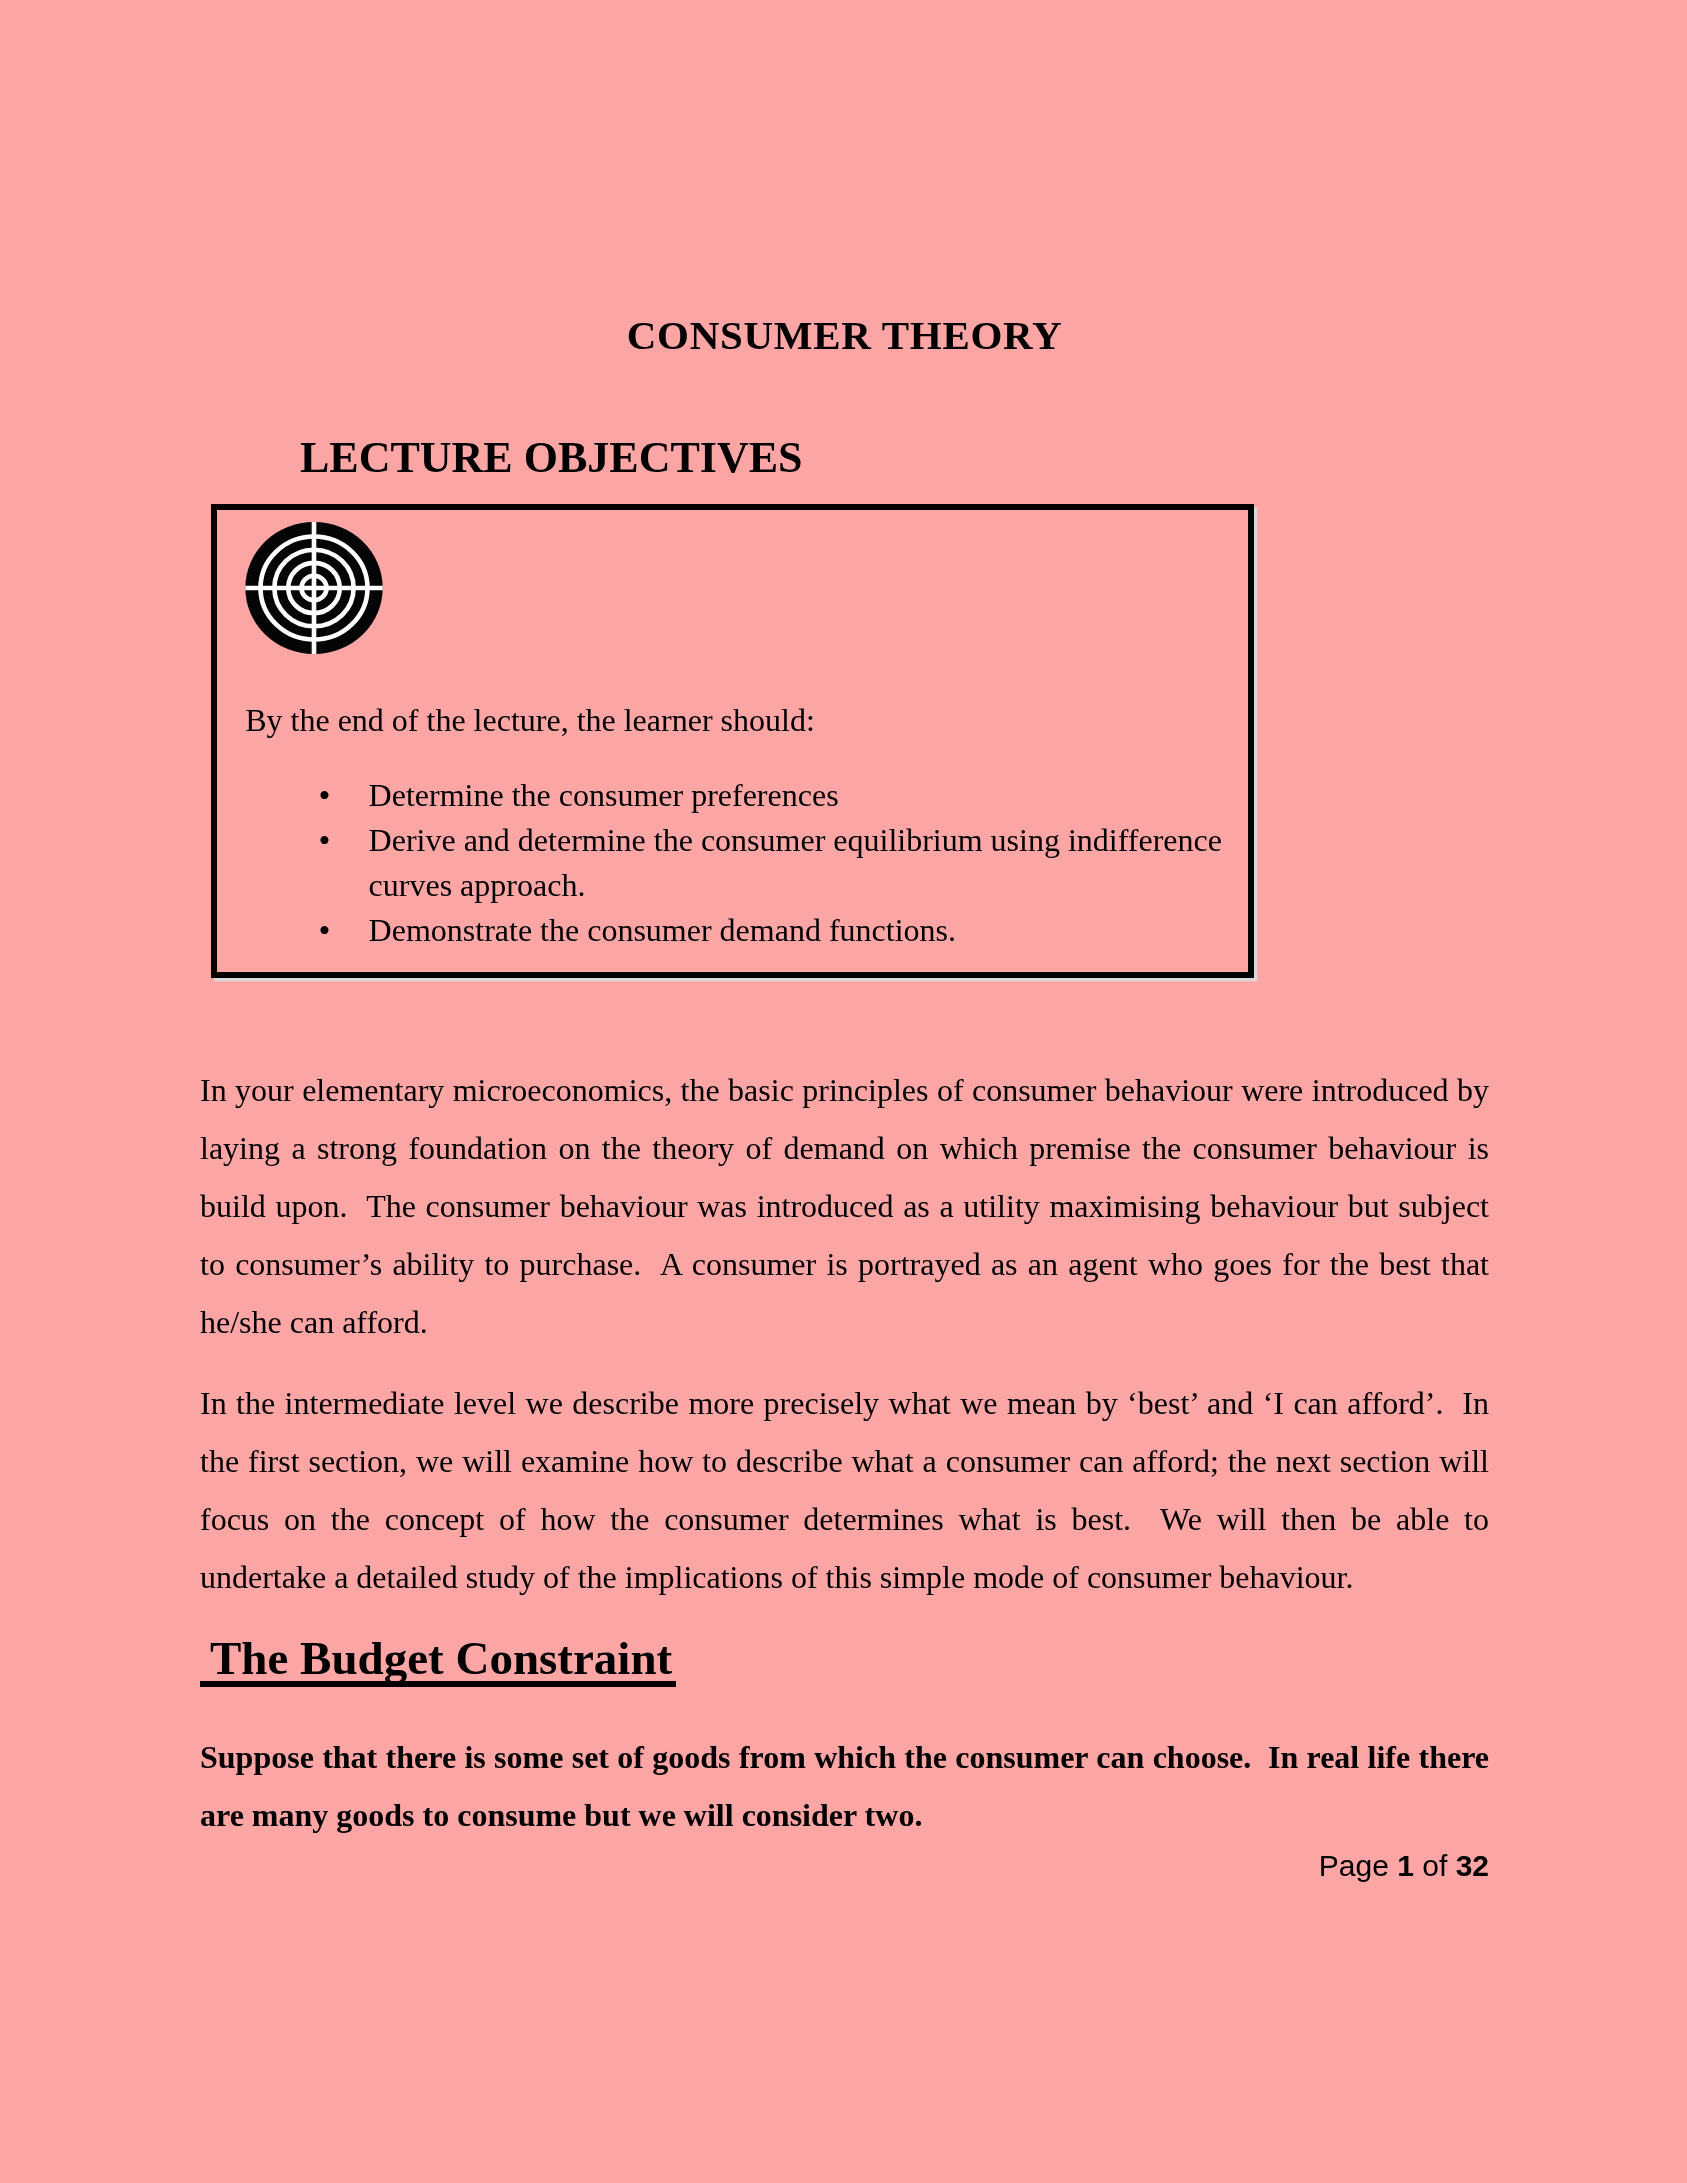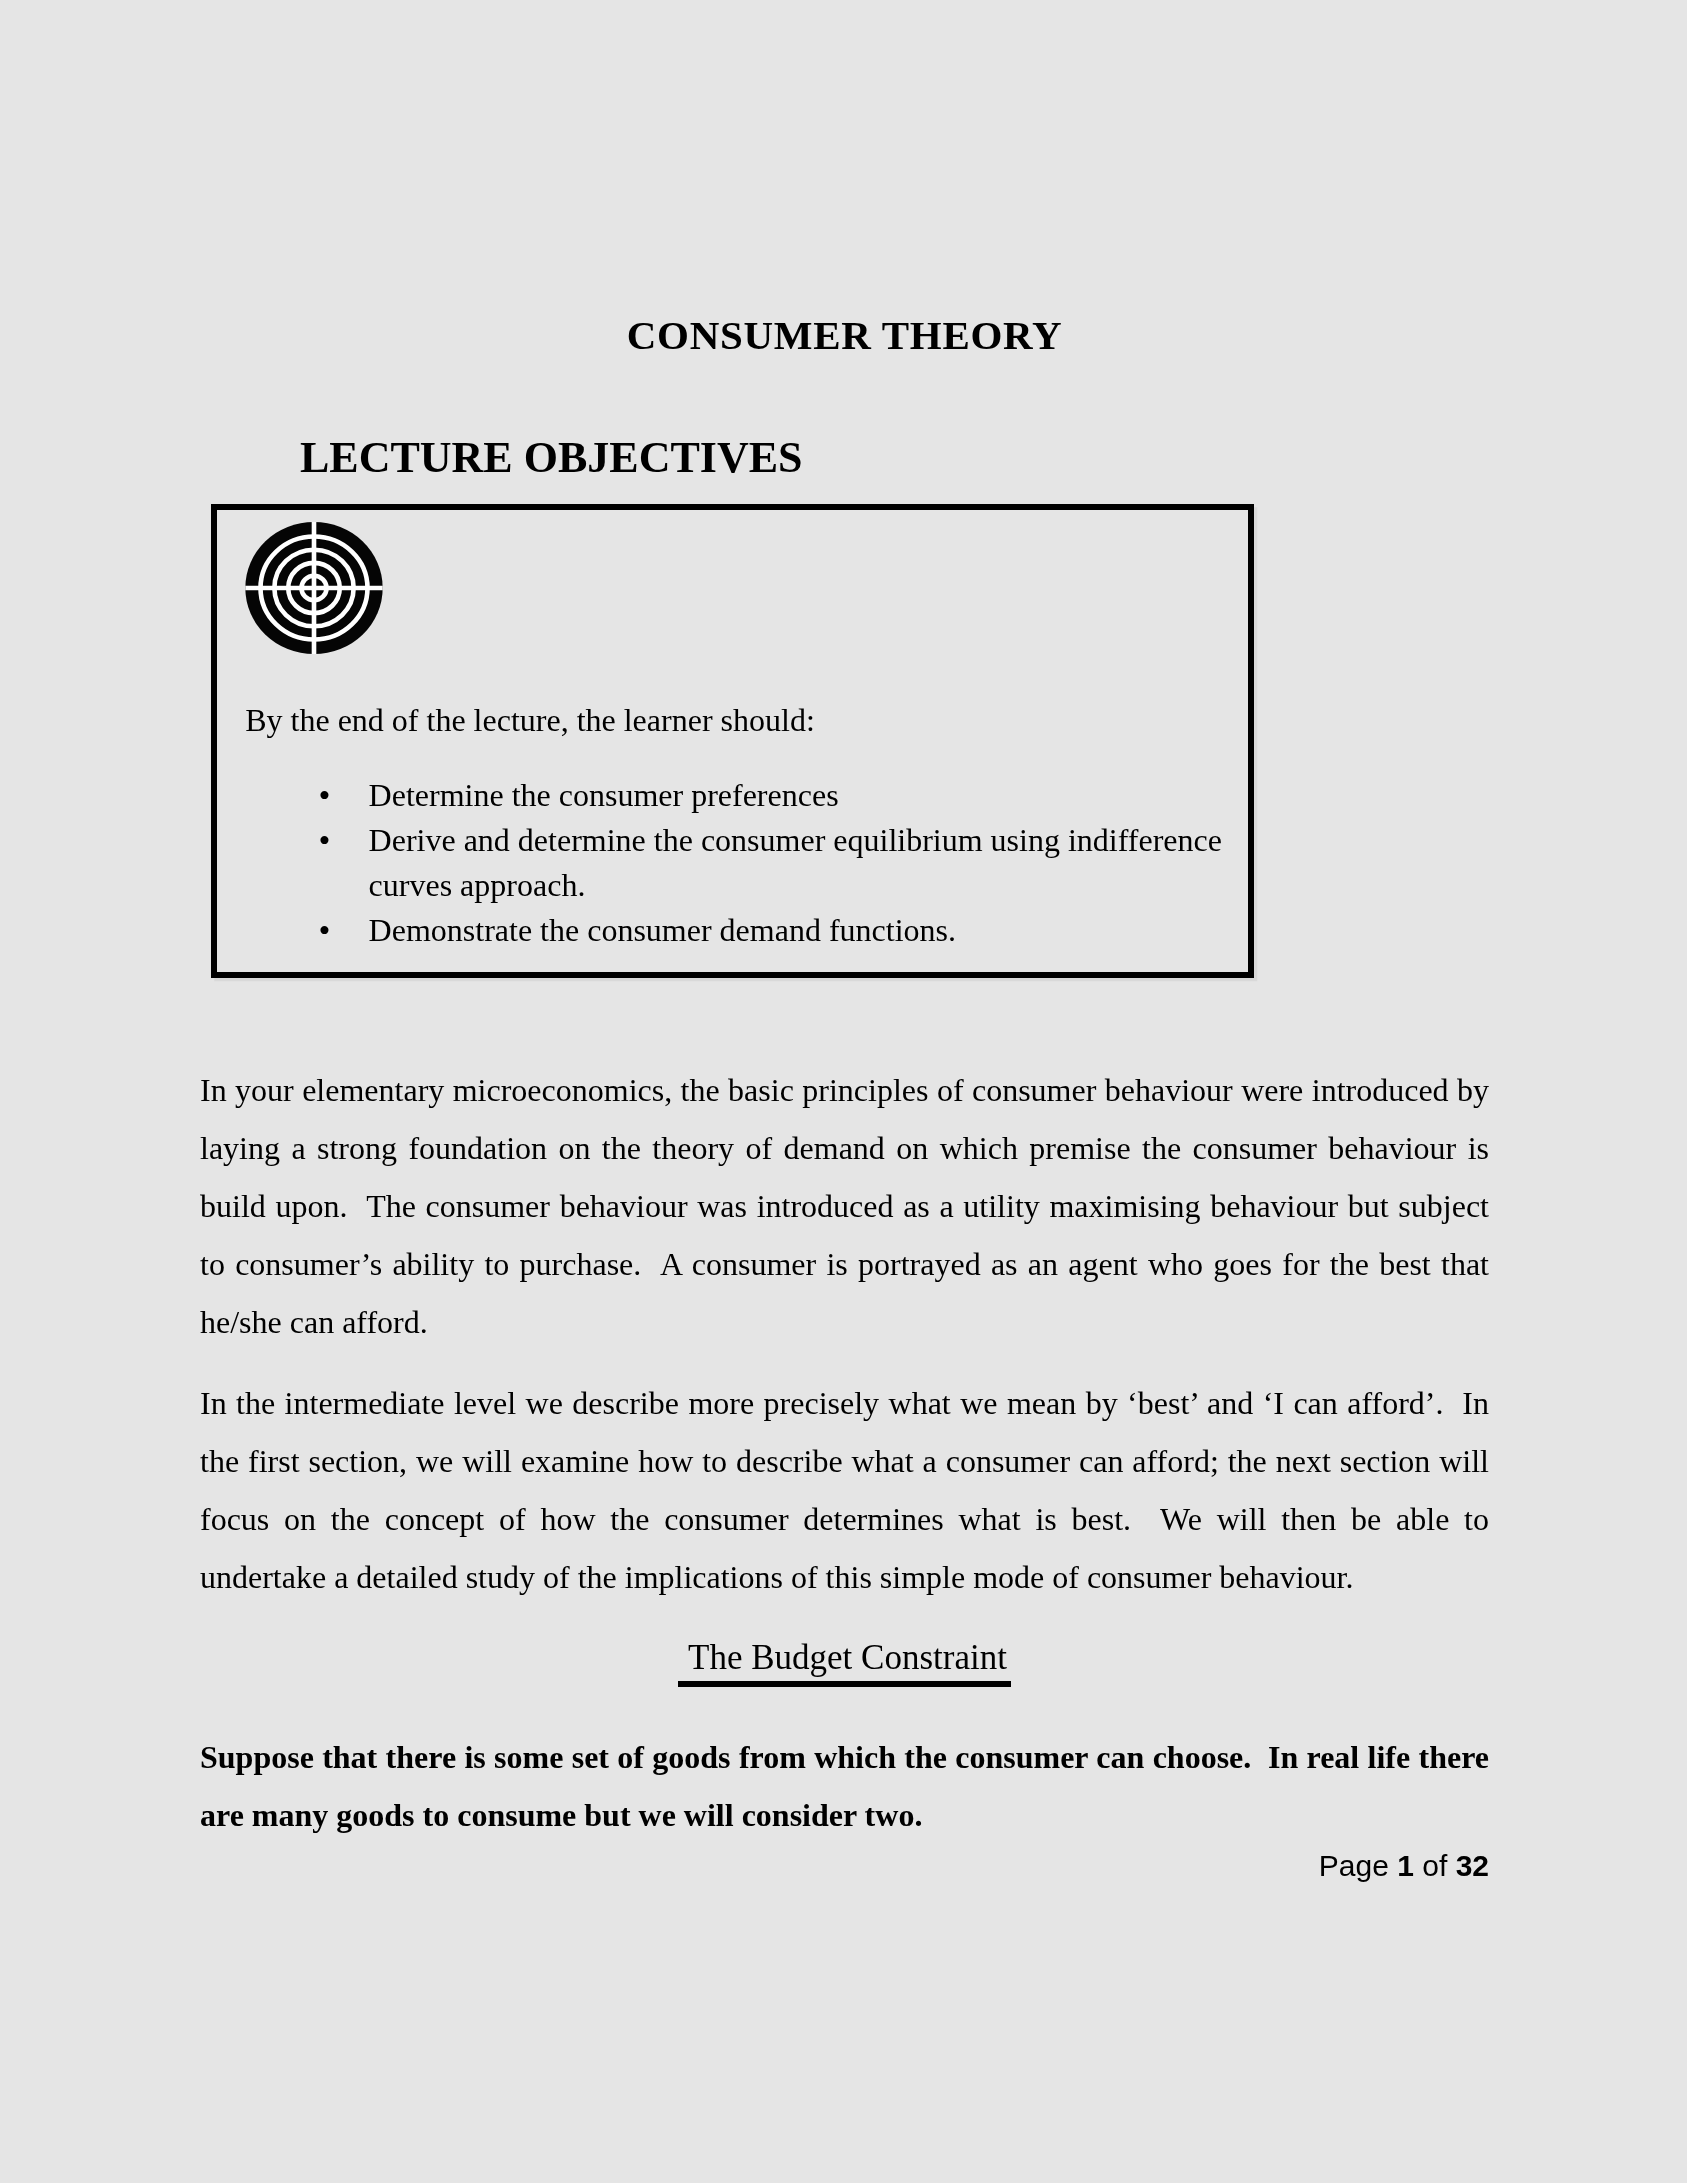--- a/index.html
+++ b/index.html
@@ -4,21 +4,21 @@
 <style>
   html, body {
     margin: 0;
     padding: 0;
     background: #ffffff;
   }
   .page {
     position: relative;
     width: 1687px;
     height: 2183px;
-    background: #e5e5e5;
+    background: #fca5a5;
     box-sizing: border-box;
     padding: 0 198px 0 200px;
     overflow: hidden;
     font-family: "Liberation Serif", serif;
     color: #000000;
   }
   .doc-title {
     margin: 311px 0 0 0;
     text-align: center;
     font-size: 41px;
@@ -80,24 +80,23 @@
     margin: 0;
     font-size: 32px;
     line-height: 58px;
     text-align: justify;
   }
   .para-1 { margin-top: 83px; }
   .para-2 { margin-top: 23px; }
   .para-3 { margin-top: 41px; font-weight: bold; }
   .section-heading {
     margin: 30px 0 0 0;
-    font-size: 35px;
-    font-weight: normal;
+    font-size: 47px;
+    font-weight: bold;
     line-height: 44px;
-    text-align: center;
   }
   .section-heading .underlined {
     display: inline-block;
     padding: 0 4px 1.3px 10px;
     border-bottom: 6px solid #000000;
   }
   .page-footer {
     margin-top: 2.6px;
     text-align: right;
     font-family: "Liberation Sans", sans-serif;

